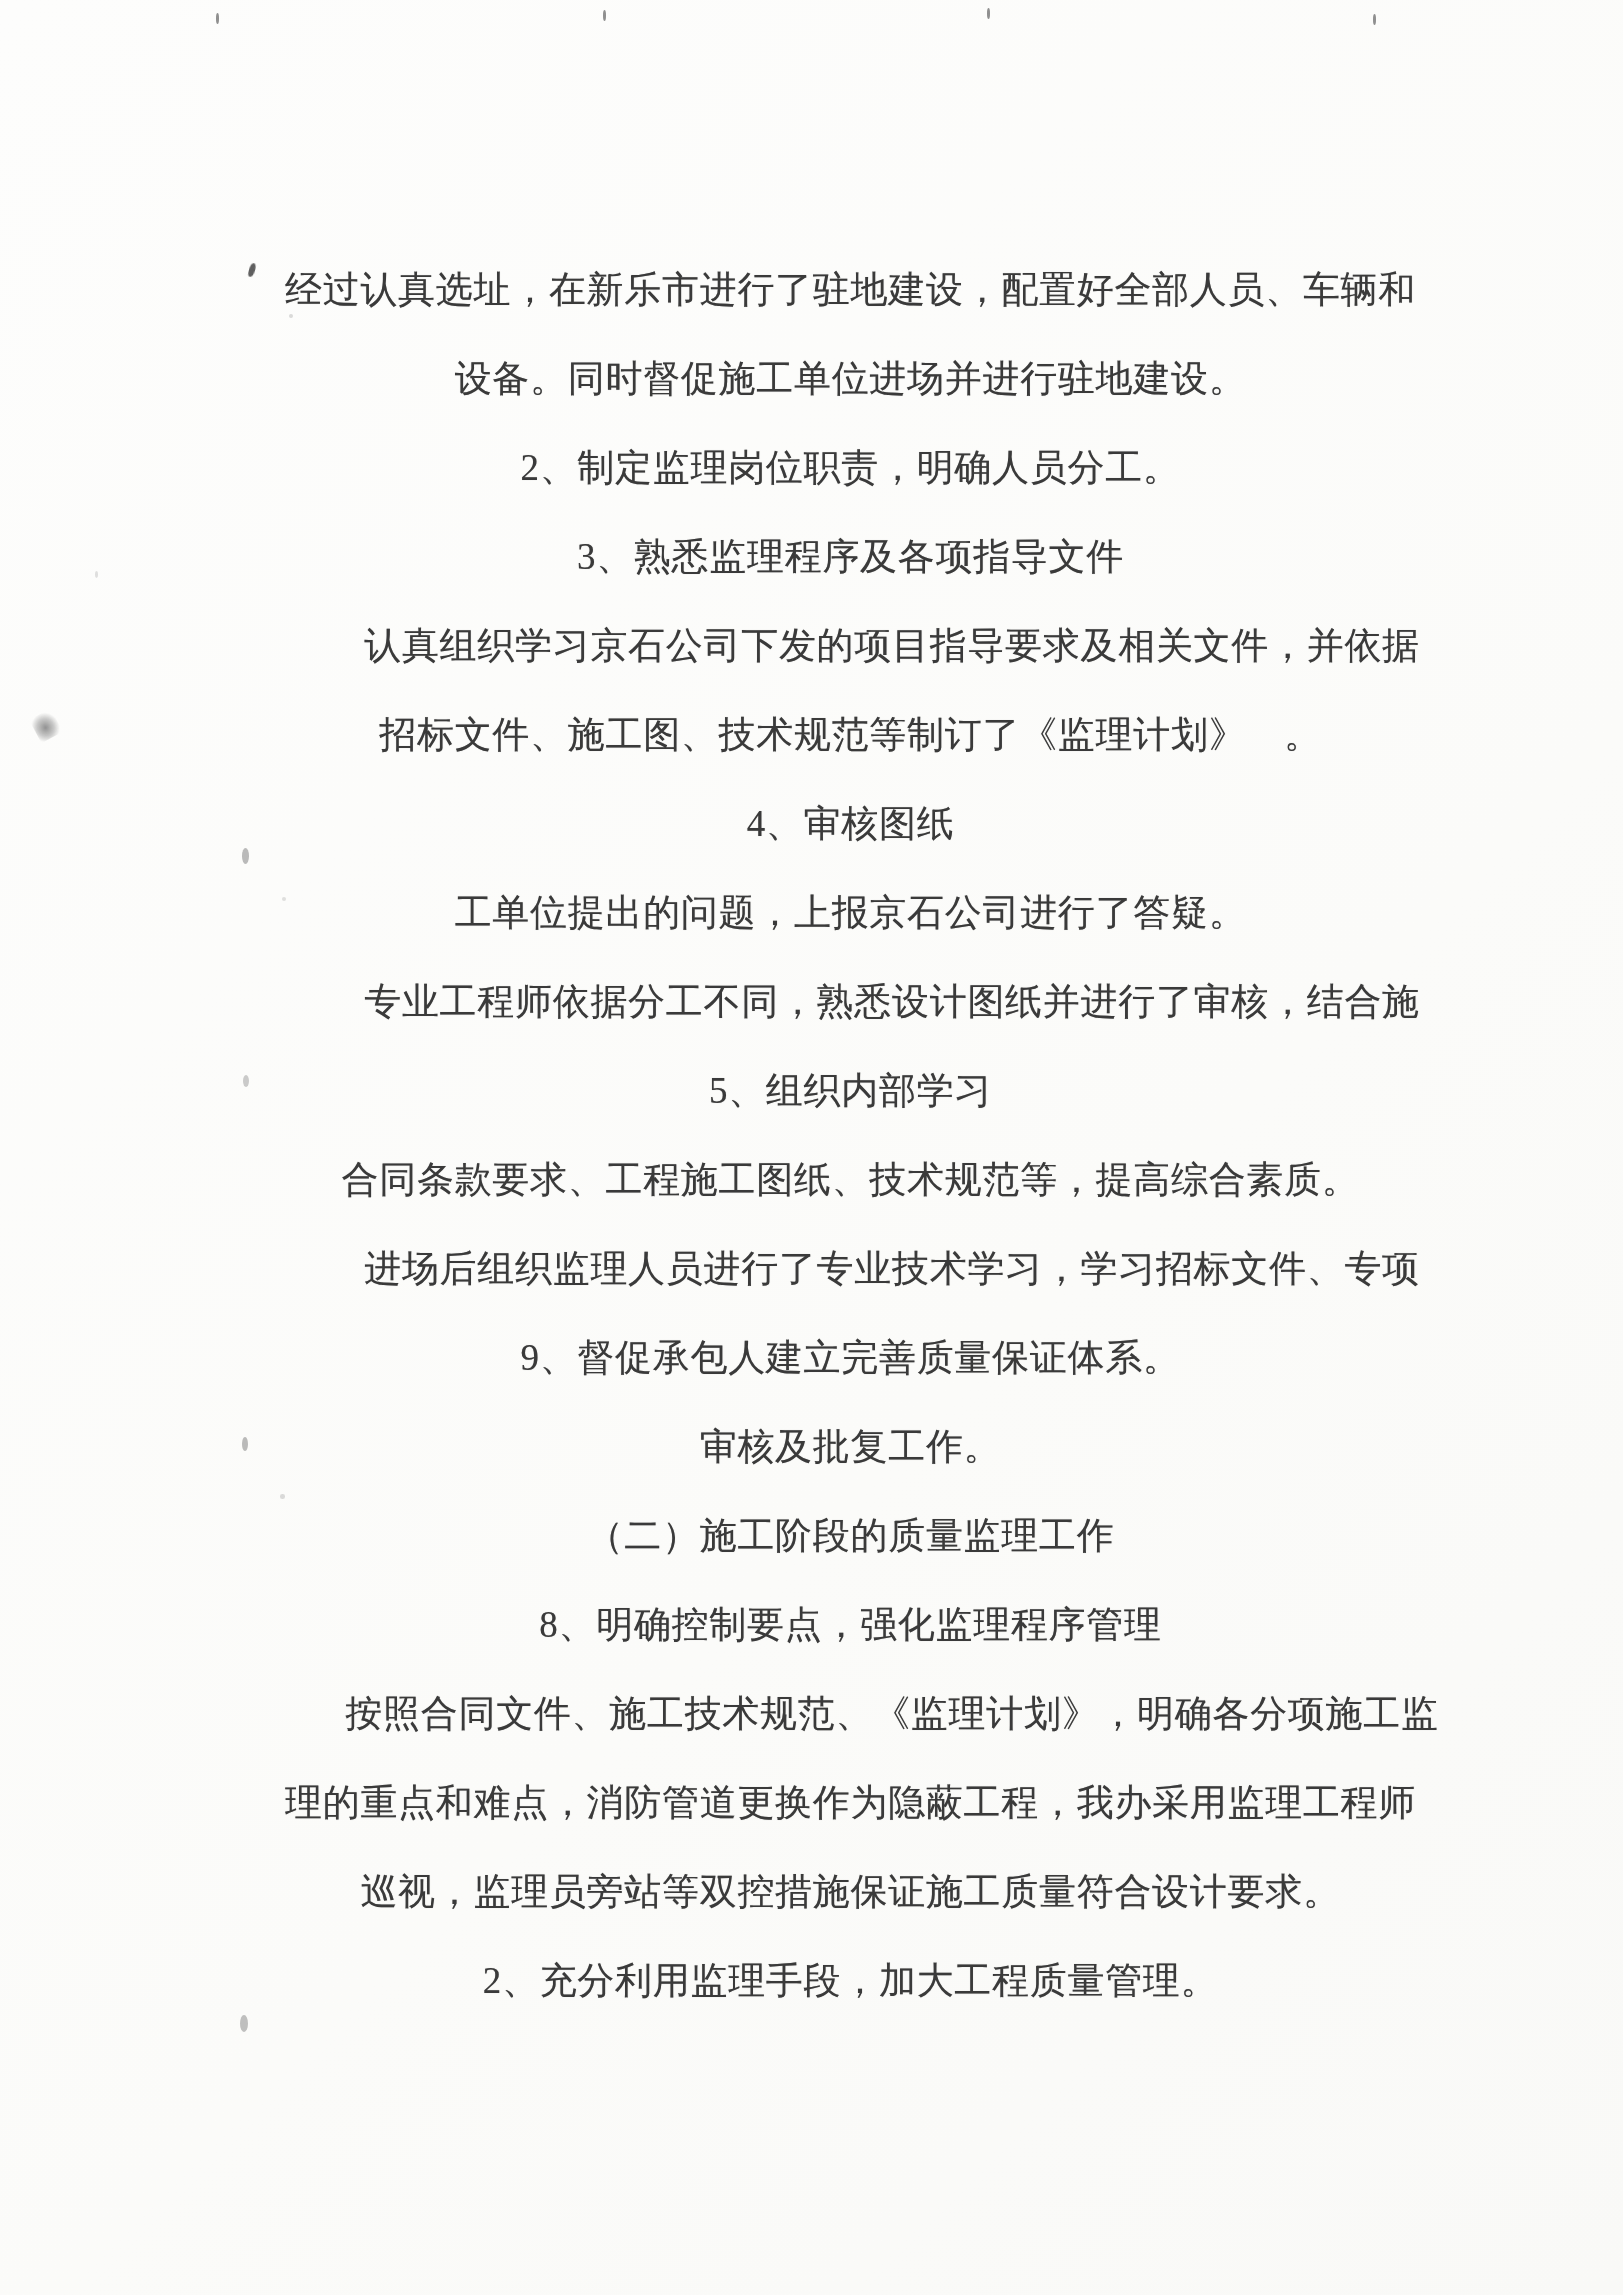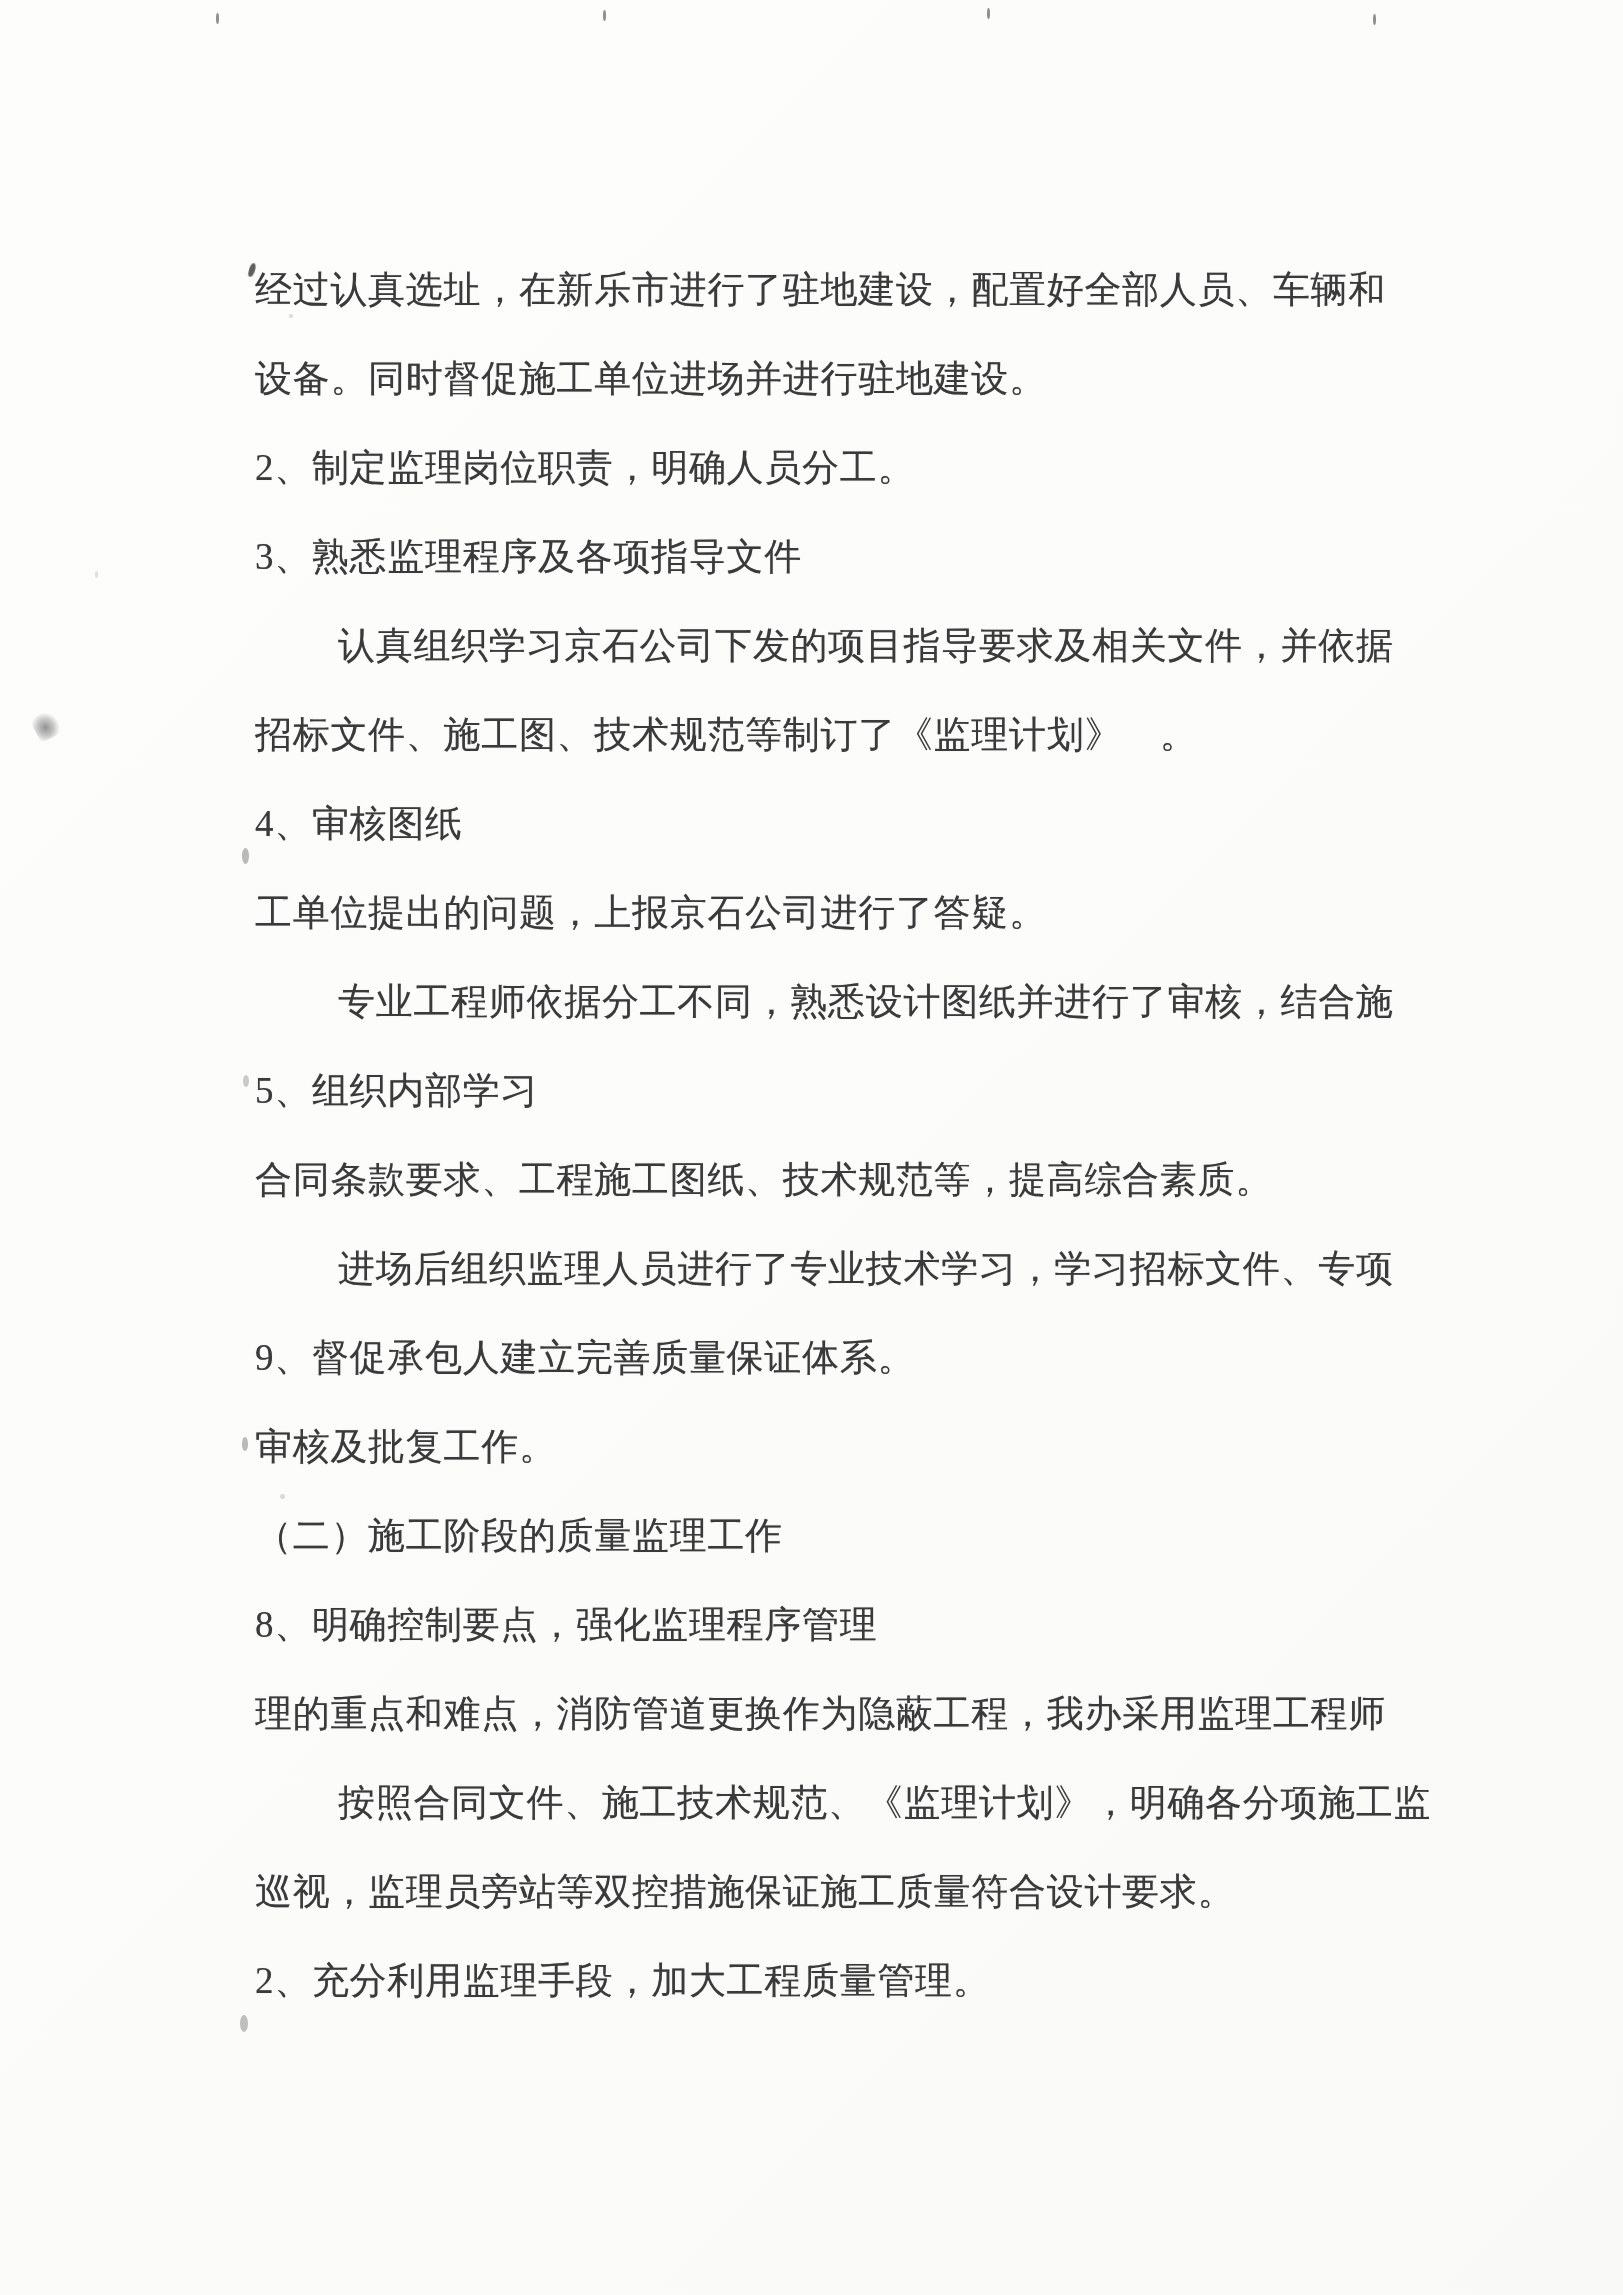--- a/index.html
+++ b/index.html
@@ -8,20 +8,21 @@
     background: #e8e8e8;
   }
   .page {
     position: relative;
     width: 1623px;
     height: 2295px;
     margin: 0 auto;
     background: linear-gradient(135deg, #fdfdfc 0%, #fbfbf9 60%, #f9f9f7 100%);
     overflow: hidden;
     font-family: "Liberation Serif", "DejaVu Serif", serif;
+    text-align: center;
   }
   .text-block {
     position: absolute;
     left: 255px;
     top: 245px;
     width: 1191px;
   }
   .line {
     height: 89px;
     line-height: 89px;
@@ -104,20 +105,20 @@
     <div class="line">4、审核图纸</div>
     <div class="line">工单位提出的问题，上报京石公司进行了答疑。</div>
     <div class="line indent">专业工程师依据分工不同，熟悉设计图纸并进行了审核，结合施</div>
     <div class="line">5、组织内部学习</div>
     <div class="line">合同条款要求、工程施工图纸、技术规范等，提高综合素质。</div>
     <div class="line indent">进场后组织监理人员进行了专业技术学习，学习招标文件、专项</div>
     <div class="line">9、督促承包人建立完善质量保证体系。</div>
     <div class="line">审核及批复工作。</div>
     <div class="line">（二）施工阶段的质量监理工作</div>
     <div class="line">8、明确控制要点，强化监理程序管理</div>
+    <div class="line indent">按照合同文件、施工技术规范、《监理计划》，明确各分项施工监</div>
     <div class="line">理的重点和难点，消防管道更换作为隐蔽工程，我办采用监理工程师</div>
-    <div class="line indent">按照合同文件、施工技术规范、《监理计划》，明确各分项施工监</div>
     <div class="line">巡视，监理员旁站等双控措施保证施工质量符合设计要求。</div>
     <div class="line">2、充分利用监理手段，加大工程质量管理。</div>
   </div>
 
 </div>
 
 
 </body></html>

